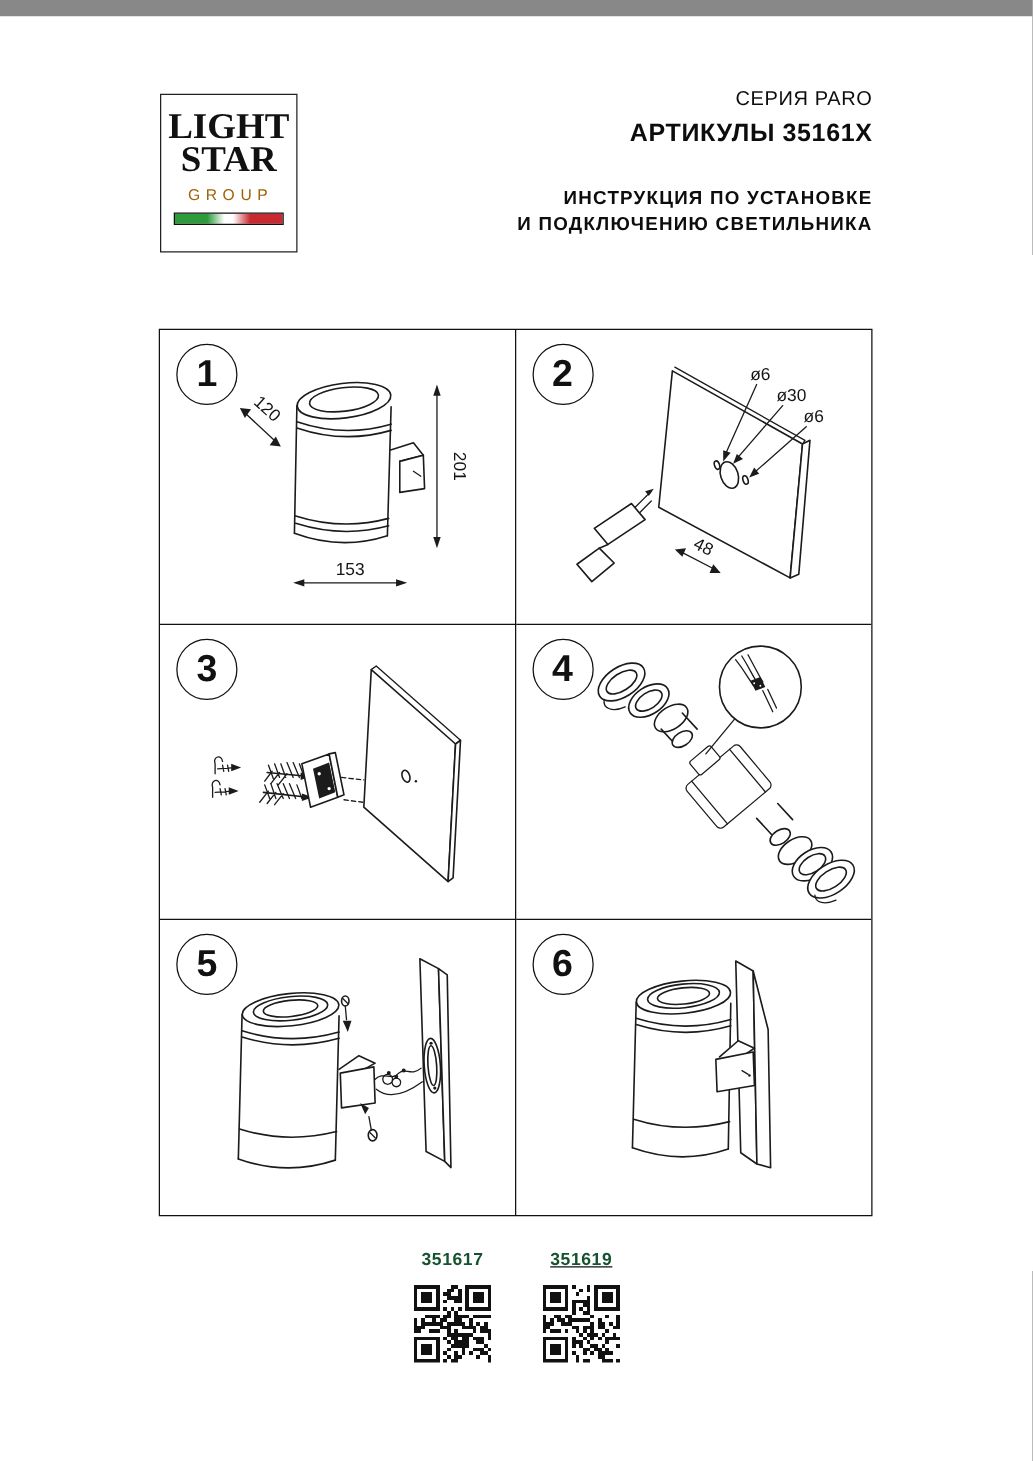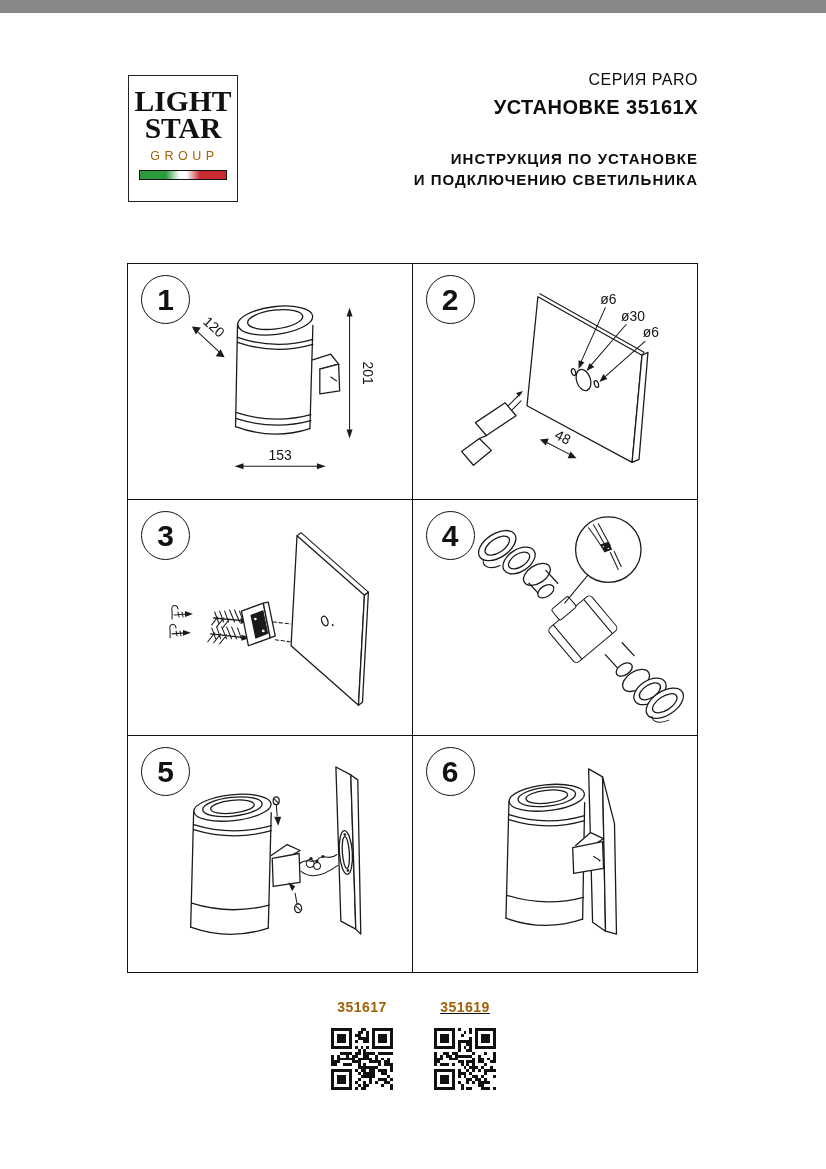--- a/index.html
+++ b/index.html
@@ -37,40 +37,40 @@
   .art polygon{fill:#1b1b1b;stroke:none;}
   .art .wf{fill:#ffffff;}
   .art .fl{fill:#1b1b1b;stroke:none;}
   .art .thin{stroke-width:1.05;}
   .art .dash{stroke-dasharray:3.5,2.5;stroke-width:1.05;}
   .art text{fill:#141414;font-size:14px;text-anchor:middle;stroke:none;
             font-family:"Liberation Sans",sans-serif;}
 
   
   .product{position:absolute;width:62px;text-align:center;}
-  .product .code{font-size:14px;font-weight:bold;letter-spacing:0.5px;color:#a16207;}
+  .product .code{font-size:14px;font-weight:bold;letter-spacing:0.5px;color:#14532d;}
   .product .qrbox{margin-top:13px;width:62px;height:62px;}
   .p1{left:331px;top:986px;}
   .p2{left:434px;top:986px;text-decoration:underline;}
 </style>
 </head>
 <body>
 
 <div class="page">
 
   <div class="logo">
     <div class="logo-word">LIGHT</div>
     <div class="logo-word">STAR</div>
     <div class="logo-group">GROUP</div>
     <div class="logo-flag"></div>
   </div>
 
   <div class="header-text">
     <div class="hdr-series">СЕРИЯ PARO</div>
-    <div class="hdr-articles">УСТАНОВКЕ 35161X</div>
+    <div class="hdr-articles">АРТИКУЛЫ 35161X</div>
     <div class="hdr-title">
       <div>ИНСТРУКЦИЯ ПО УСТАНОВКЕ</div>
       <div>И ПОДКЛЮЧЕНИЮ СВЕТИЛЬНИКА</div>
     </div>
   </div>
 
   <div class="grid">
 
     <div class="cell br bb">
       <div class="badge">1</div>

